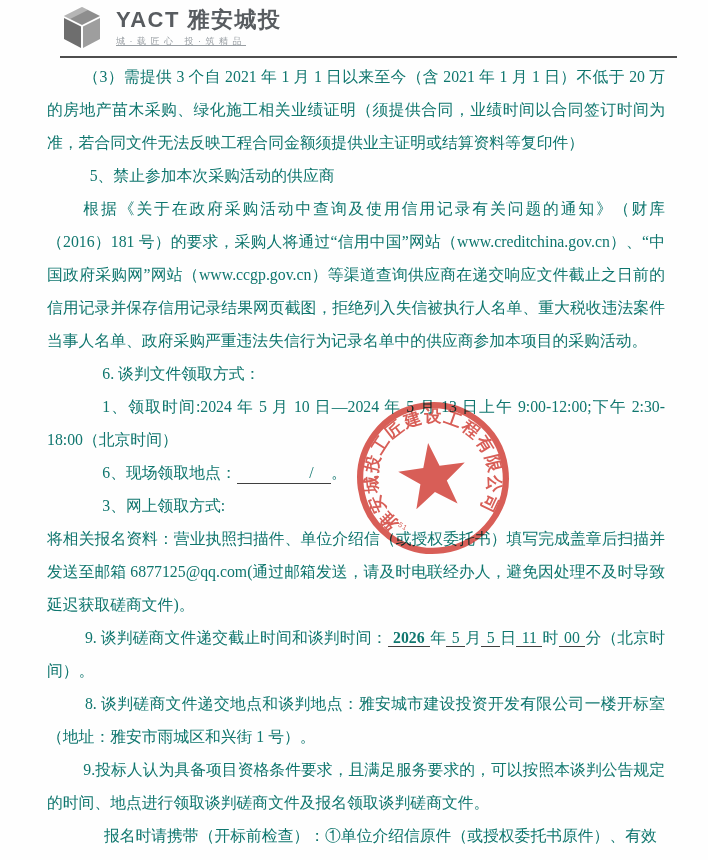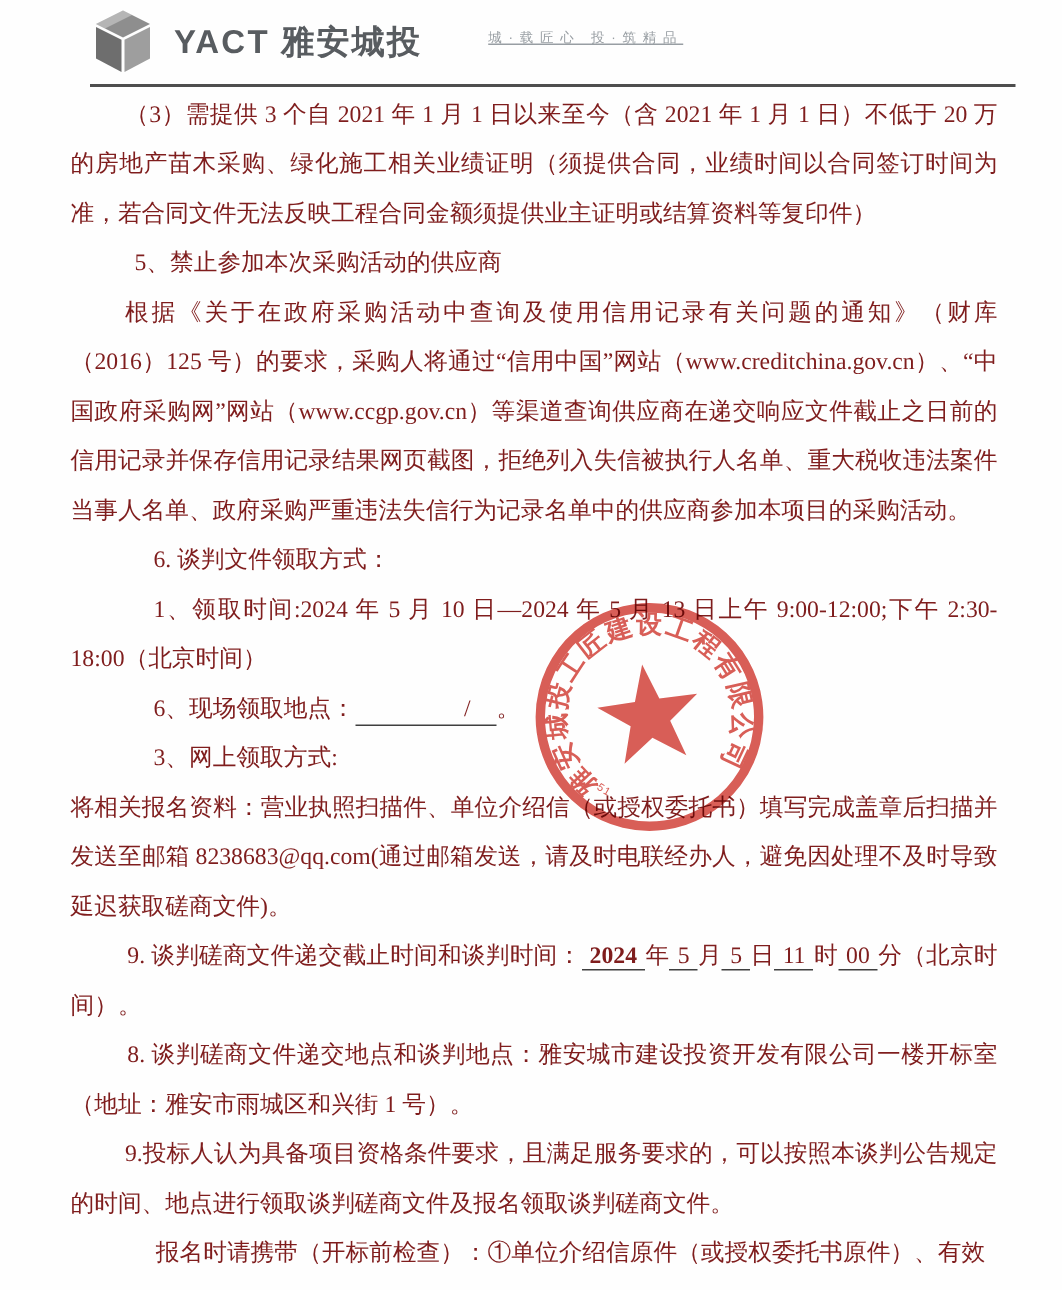--- a/index.html
+++ b/index.html
@@ -12,21 +12,21 @@
     color: #3f3f3f;
   }
 
   
   .header {
     position: absolute;
     left: 62px; top: 6px;
     display: flex; align-items: center; gap: 14px;
   }
   .cube { width: 40px; height: 44px; }
-  .brand-col { display: flex; flex-direction: row; gap: 44px; }
+  .brand-col { display: flex; flex-direction: column; }
   .brand-title {
     font-family: "Liberation Sans", "DejaVu Sans", sans-serif;
     font-size: 22px; font-weight: bold; color: #585c60;
     letter-spacing: 1.5px; line-height: 24px;
   }
   .brand-tagline {
     font-family: "Liberation Sans", "DejaVu Sans", sans-serif;
     font-size: 9px; color: #989ea3; letter-spacing: 4.5px; margin-top: 3px; text-decoration: underline;
   }
   .header-rule {
@@ -34,21 +34,21 @@
     left: 60px; top: 56px; width: 617px; height: 0;
     border-top: 2px solid #4e4e4e;
   }
 
   
   .doc {
     position: absolute;
     left: 47px; top: 60px; width: 618px;
     font-size: 15.8px; line-height: 33px;
     text-align: justify;
-    color: #7f1d1d;
+    color: #0f766e;
   }
   .doc p { margin: 0; }
   .ind-2  { text-indent: 2.3em; }
   .ind-27 { text-indent: 2.7em; }
   .ind-24 { text-indent: 2.4em; }
   .ind-35 { text-indent: 3.5em; }
   .ind-36 { text-indent: 3.6em; }
   .mt4 { margin-top: 4px; }
 
   .blank-slash {
@@ -94,33 +94,33 @@
   </div>
 </div>
 <div class="header-rule"></div>
 
 <div class="doc">
 
   <p class="ind-2">（3）需提供 3 个自 2021 年 1 月 1 日以来至今（含 2021 年 1 月 1 日）不低于 20 万的房地产苗木采购、绿化施工相关业绩证明（须提供合同，业绩时间以合同签订时间为准，若合同文件无法反映工程合同金额须提供业主证明或结算资料等复印件）</p>
 
   <p class="ind-27">5、禁止参加本次采购活动的供应商</p>
 
-  <p class="ind-2">根据《关于在政府采购活动中查询及使用信用记录有关问题的通知》（财库（2016）125 号）的要求，采购人将通过“信用中国”网站（www.creditchina.gov.cn）、“中国政府采购网”网站（www.ccgp.gov.cn）等渠道查询供应商在递交响应文件截止之日前的信用记录并保存信用记录结果网页截图，拒绝列入失信被执行人名单、重大税收违法案件当事人名单、政府采购严重违法失信行为记录名单中的供应商参加本项目的采购活动。</p>
+  <p class="ind-2">根据《关于在政府采购活动中查询及使用信用记录有关问题的通知》（财库（2016）181 号）的要求，采购人将通过“信用中国”网站（www.creditchina.gov.cn）、“中国政府采购网”网站（www.ccgp.gov.cn）等渠道查询供应商在递交响应文件截止之日前的信用记录并保存信用记录结果网页截图，拒绝列入失信被执行人名单、重大税收违法案件当事人名单、政府采购严重违法失信行为记录名单中的供应商参加本项目的采购活动。</p>
 
   <p class="ind-35">6. 谈判文件领取方式：</p>
 
   <p class="ind-35">1、领取时间:2024 年 5 月 10 日—2024 年 5 月 13 日上午 9:00-12:00;下午 2:30-18:00（北京时间）</p>
 
   <p class="ind-35"><span>6、现场领取地点：</span><span class="blank-slash">/</span><span>。</span></p>
 
   <p class="ind-35">3、网上领取方式:</p>
 
-  <p>将相关报名资料：营业执照扫描件、单位介绍信（或授权委托书）填写完成盖章后扫描并发送至邮箱 8238683@qq.com(通过邮箱发送，请及时电联经办人，避免因处理不及时导致延迟获取磋商文件)。</p>
+  <p>将相关报名资料：营业执照扫描件、单位介绍信（或授权委托书）填写完成盖章后扫描并发送至邮箱 6877125@qq.com(通过邮箱发送，请及时电联经办人，避免因处理不及时导致延迟获取磋商文件)。</p>
 
-  <p class="ind-24 mt4"><span>9. 谈判磋商文件递交截止时间和谈判时间：</span><span class="num-u bold">2024</span><span>年</span><span class="num-u">5</span><span>月</span><span class="num-u">5</span><span>日</span><span class="num-u">11</span><span>时</span><span class="num-u">00</span><span>分</span><span>（北京时间）。</span></p>
+  <p class="ind-24 mt4"><span>9. 谈判磋商文件递交截止时间和谈判时间：</span><span class="num-u bold">2026</span><span>年</span><span class="num-u">5</span><span>月</span><span class="num-u">5</span><span>日</span><span class="num-u">11</span><span>时</span><span class="num-u">00</span><span>分</span><span>（北京时间）。</span></p>
 
   <p class="ind-24 mt4">8. 谈判磋商文件递交地点和谈判地点：雅安城市建设投资开发有限公司一楼开标室（地址：雅安市雨城区和兴街 1 号）。</p>
 
   <p class="ind-2 mt4">9.投标人认为具备项目资格条件要求，且满足服务要求的，可以按照本谈判公告规定的时间、地点进行领取谈判磋商文件及报名领取谈判磋商文件。</p>
 
   <p class="ind-36">报名时请携带（开标前检查）：①单位介绍信原件（或授权委托书原件）、有效</p>
 
 </div>
 
 <div class="stamp">

